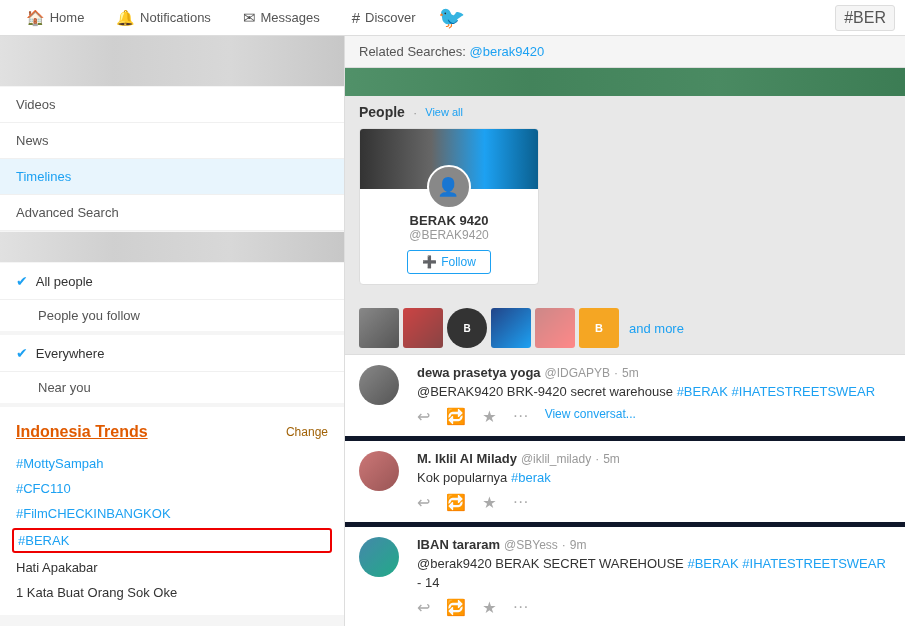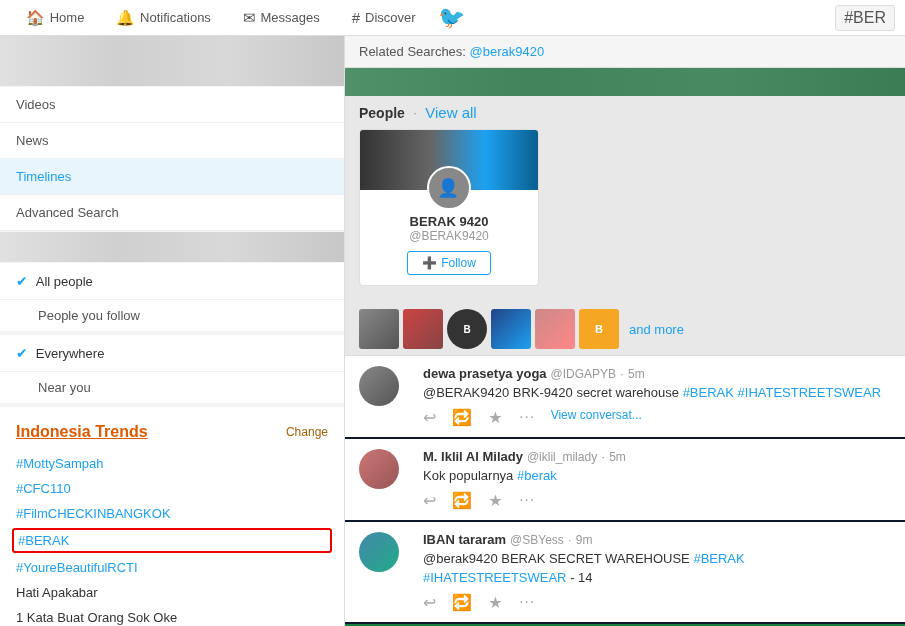--- a/index.html
+++ b/index.html
@@ -178,21 +178,21 @@
       align-items: center;
       gap: 8px;
     }
     .people-title {
       font-size: 14px;
       font-weight: bold;
       color: #333;
     }
     .view-all-link {
       color: #1da1f2;
-      font-size: 15px;
+      font-size: 11px;
       cursor: pointer;
       text-align: right;
     }
 
     
     .profile-card-container {
       padding: 0 14px 14px;
       background: #e8e8e8;
     }
     .profile-card {
@@ -289,24 +289,24 @@
     
     .divider-line {
       height: 1px;
       background: #ddd;
       margin: 0;
     }
 
     
     .tweet {
       background: #fff;
-      border-bottom: 2px solid #0f172a;
+      border-bottom: 5px solid #0f172a;
       padding: 10px 14px;
       display: flex;
-      gap: 24px;
+      gap: 18px;
     }
     .tweet-avatar {
       width: 40px;
       height: 40px;
       border-radius: 50%;
       flex-shrink: 0;
       overflow: hidden;
     }
     .avatar-1 { background: linear-gradient(135deg, #888, #555); }
     .avatar-2 { background: linear-gradient(135deg, #c77, #955); }
@@ -430,23 +430,20 @@
       </div>
       <div class="trend-item">
         <span>#CFC110</span>
       </div>
       <div class="trend-item">
         <span>#FilmCHECKINBANGKOK</span>
       </div>
       <div class="trend-item highlighted">
         <span>#BERAK</span>
       </div>
-      <div class="trend-item">
-        <span>#YoureBeautifulRCTI</span>
-      </div>
       <div class="trend-item plain" style="color:#333;">
         <span>Hati Apakabar</span>
       </div>
       <div class="trend-item plain" style="color:#333;">
         <span>1 Kata Buat Orang Sok Oke</span>
       </div>
 
     </div>
 
   </div>

